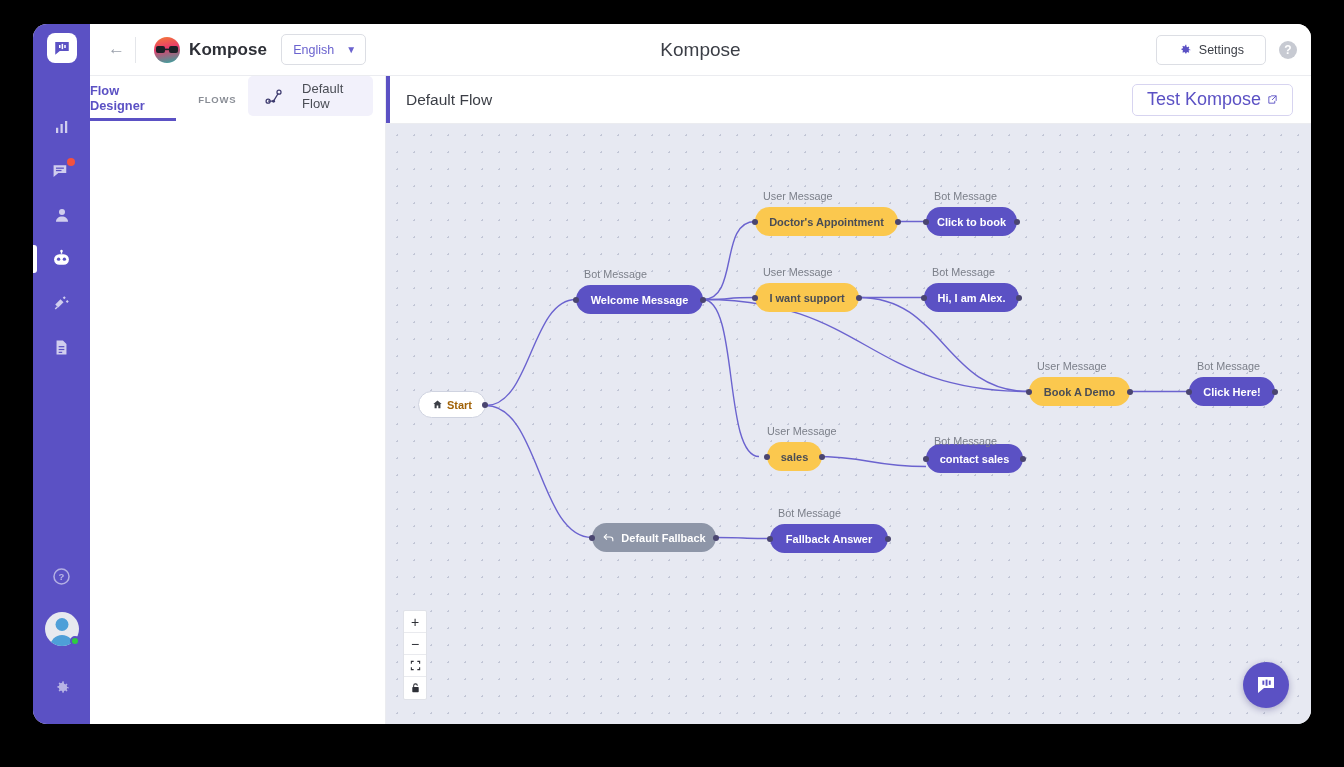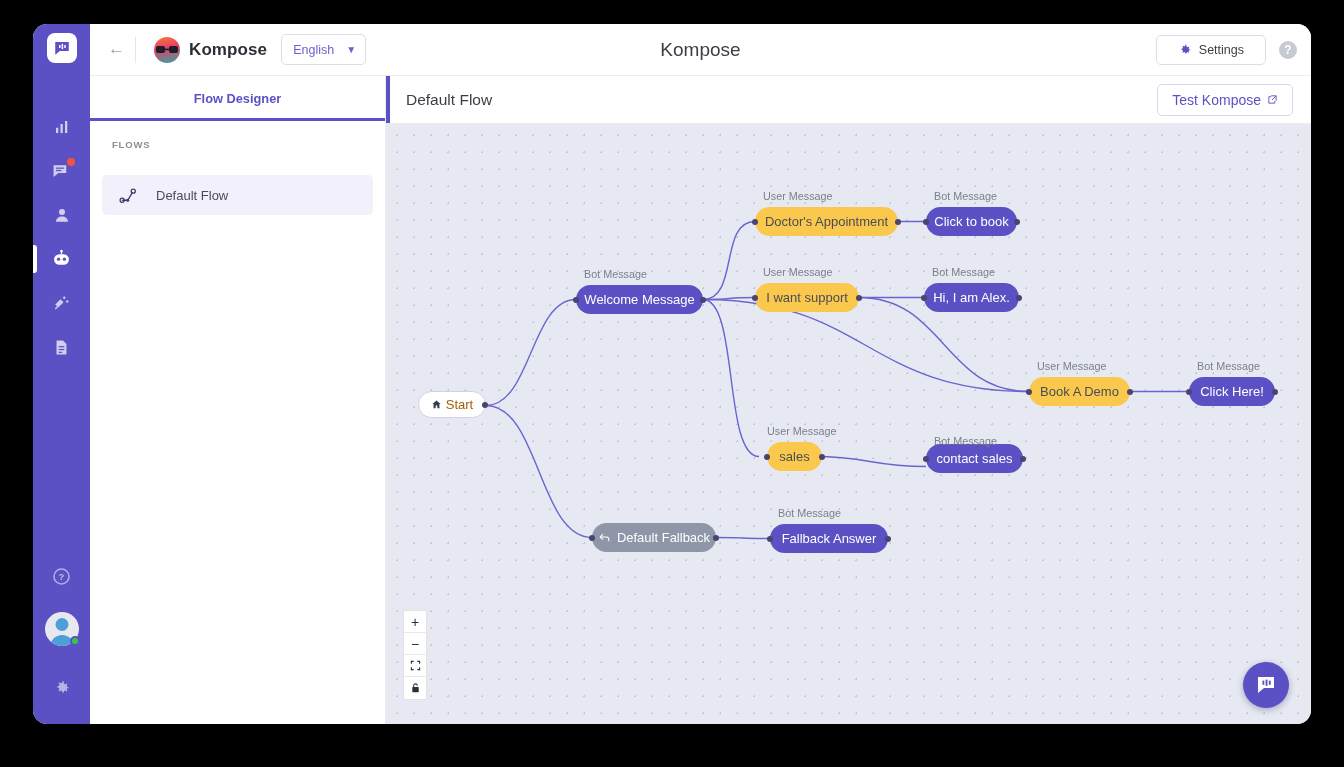--- a/index.html
+++ b/index.html
@@ -162,21 +162,21 @@
     display: flex; align-items: center; justify-content: center;
     cursor: pointer;
   }
 
   
   .body-row { flex: 1; display: flex; min-height: 0; }
 
   .left-panel {
     width: 296px; flex: 0 0 296px;
     border-right: 1px solid #ebecf0;
-    display: flex; flex-direction: column;
+    display: flex; flex-direction: row;
     background: #fff;
   }
   .tabs {
     height: 45px; display: flex;
     border-bottom: 1px solid #ebecf0;
     position: relative;
   }
   .tab {
     flex: 1; display: flex; align-items: center; justify-content: center;
     font-size: 12.8px; color: #76797f; cursor: pointer;
@@ -212,41 +212,42 @@
   .canvas-head::before {
     content: ""; position: absolute; left: 0; top: 0; bottom: 0;
     width: 4px; background: #5b51c4;
   }
   .flow-title { font-size: 15.5px; color: #3b3e46; }
   .test-btn {
     margin-left: auto;
     height: 32px; display: flex; align-items: center; gap: 6px;
     border: 1px solid #d7d4f0; border-radius: 5px;
     padding: 0 14px; background: #fff;
-    font-size: 14px; color: #5b51c4; cursor: pointer;
+    font-size: 18px; color: #5b51c4; cursor: pointer;
   }
 
   .canvas {
     flex: 1; position: relative; overflow: hidden;
     background-color: #e7e9f2;
     background-image: radial-gradient(#c2c6d6 1px, transparent 1px);
     background-size: 17px 17px;
     background-position: 3px 3px;
   }
   .edges { position: absolute; inset: 0; width: 100%; height: 100%; }
 
   .node {
     position: absolute;
     display: flex; align-items: center; justify-content: center;
     border-radius: 999px;
-    font-size: 13px;
+    font-size: 11px;
     white-space: nowrap;
     cursor: pointer;
     height: 29px;
     padding: 9px 15px;
+    font-weight: bold;
   }
   .node.bot { background: #5b51c4; color: #ffffff; }
   .node.user { background: #fbc84e; color: #4a4d55; }
   .node.start {
     background: #ffffff; color: #a16207;
     border: 1px solid #cfd3e0;
     gap: 4px; height: 27px;
   }
   .node.fallback {
     background: #8e96a8; color: #ffffff; gap: 6px;

